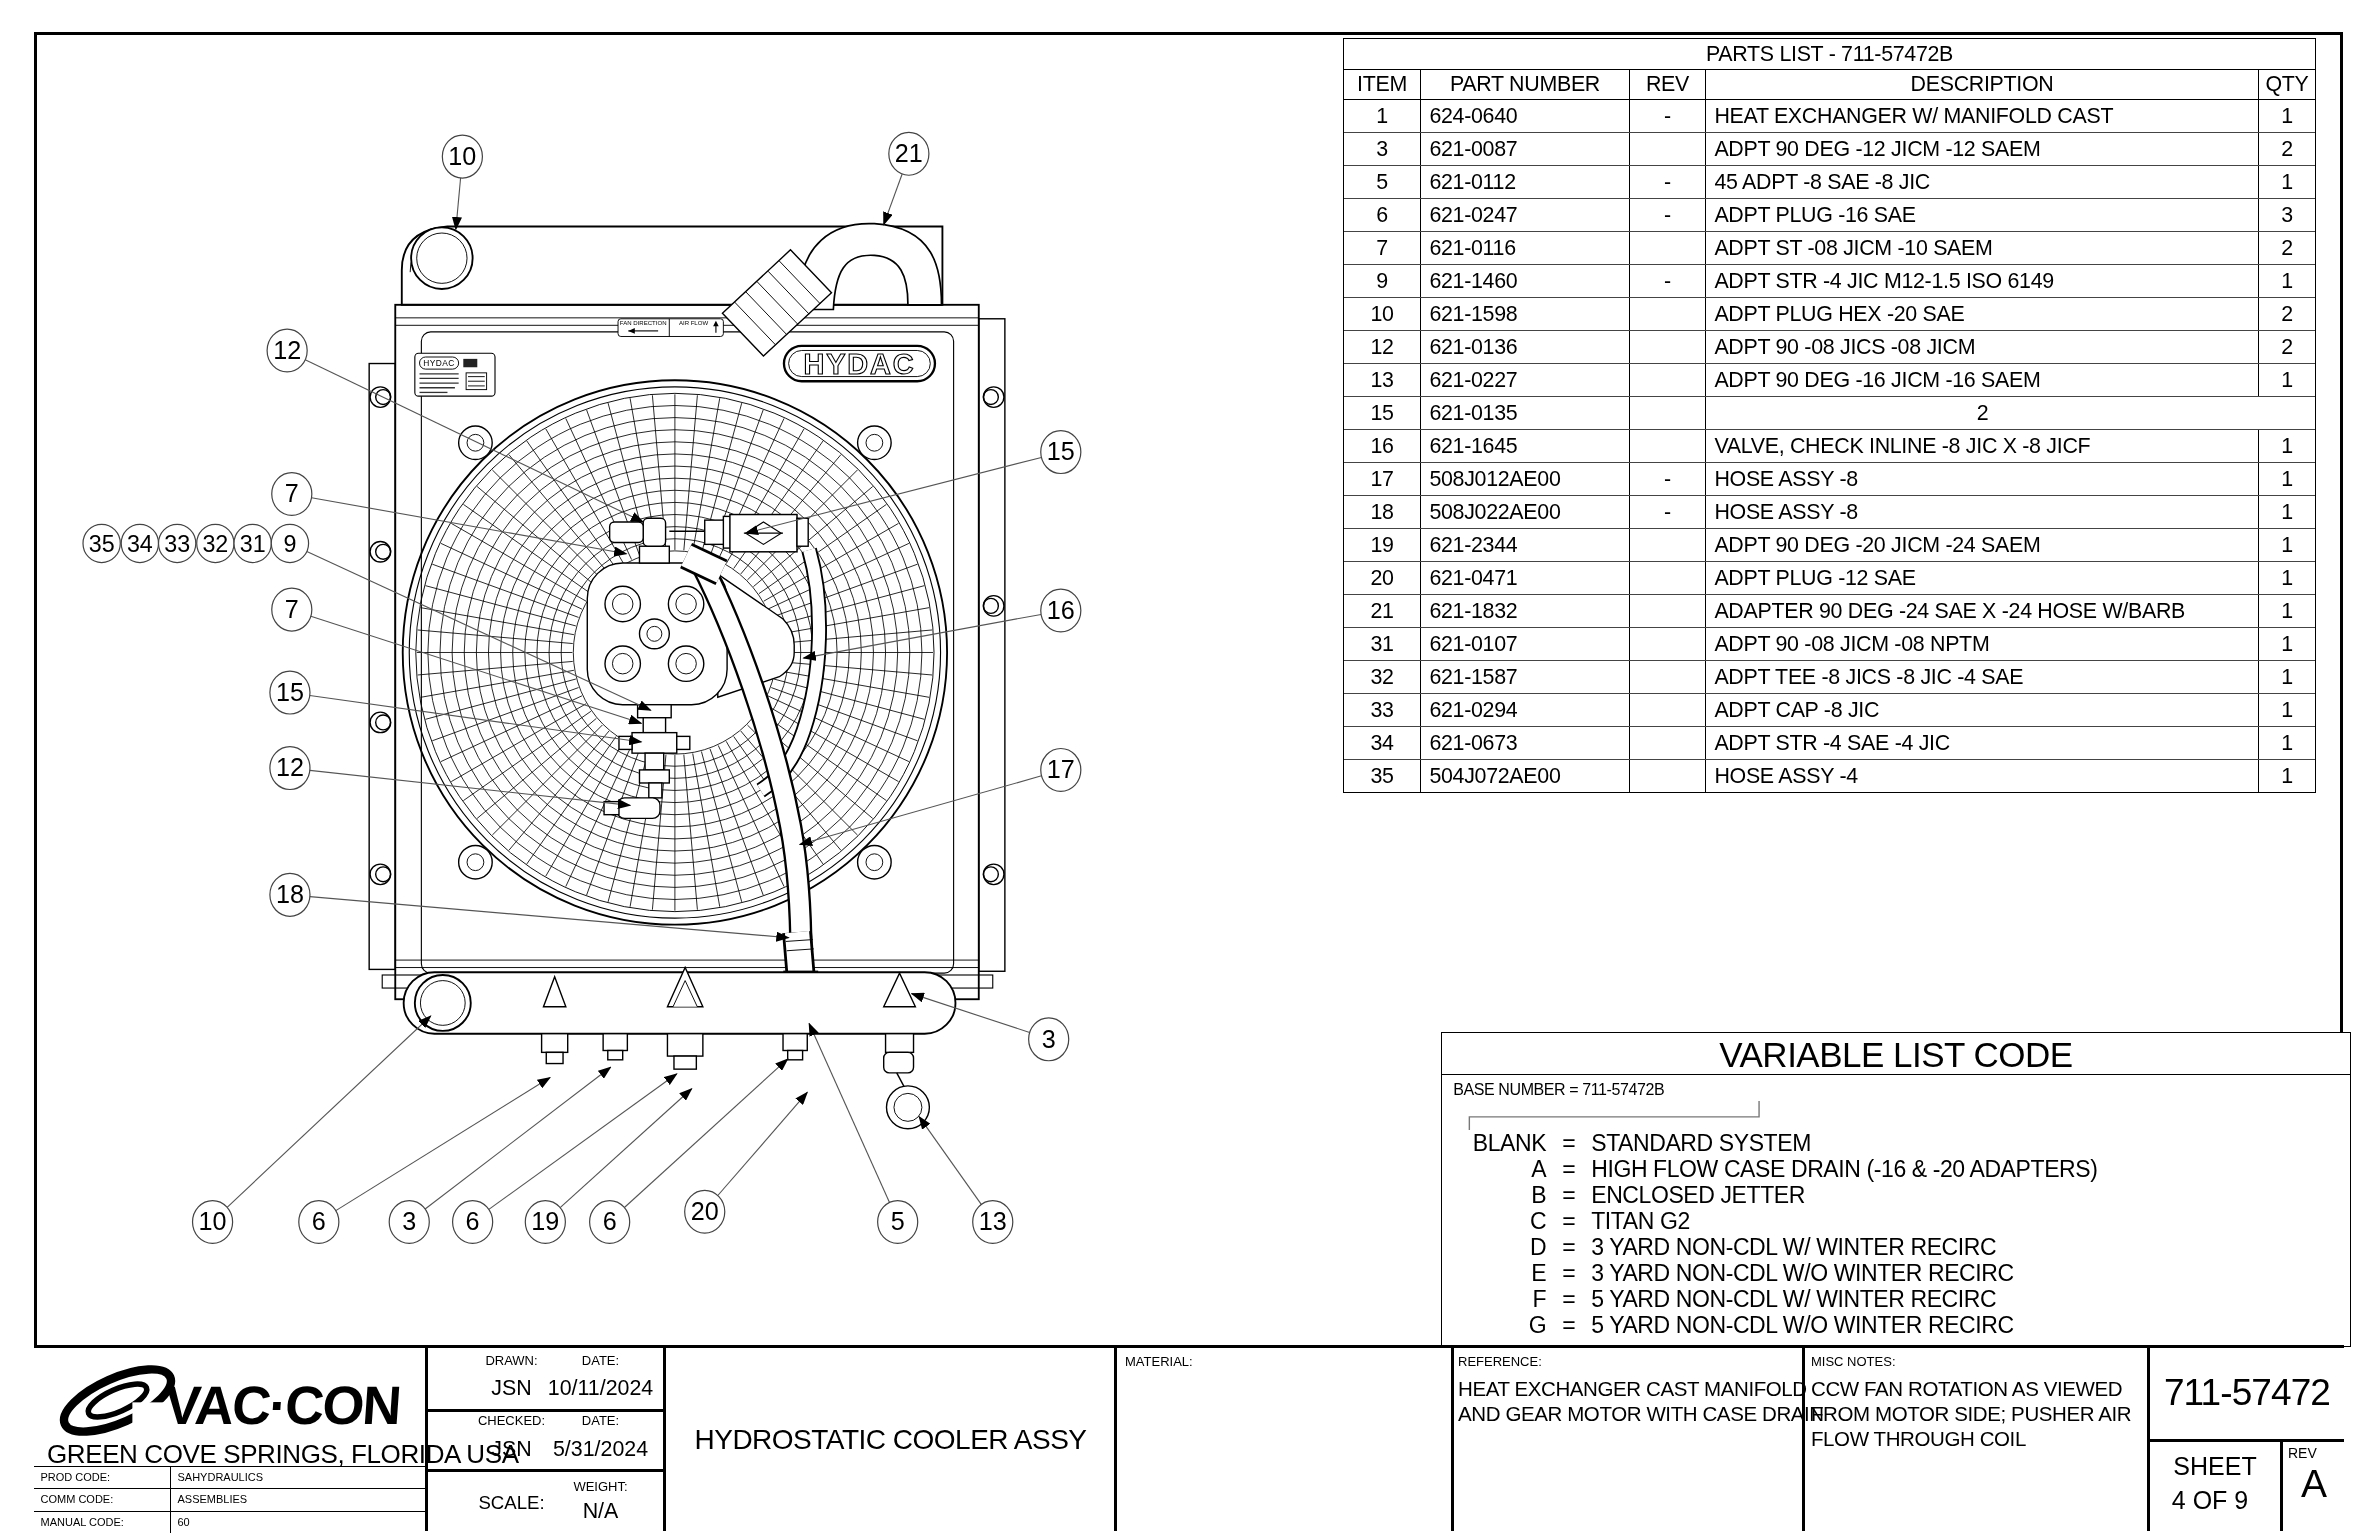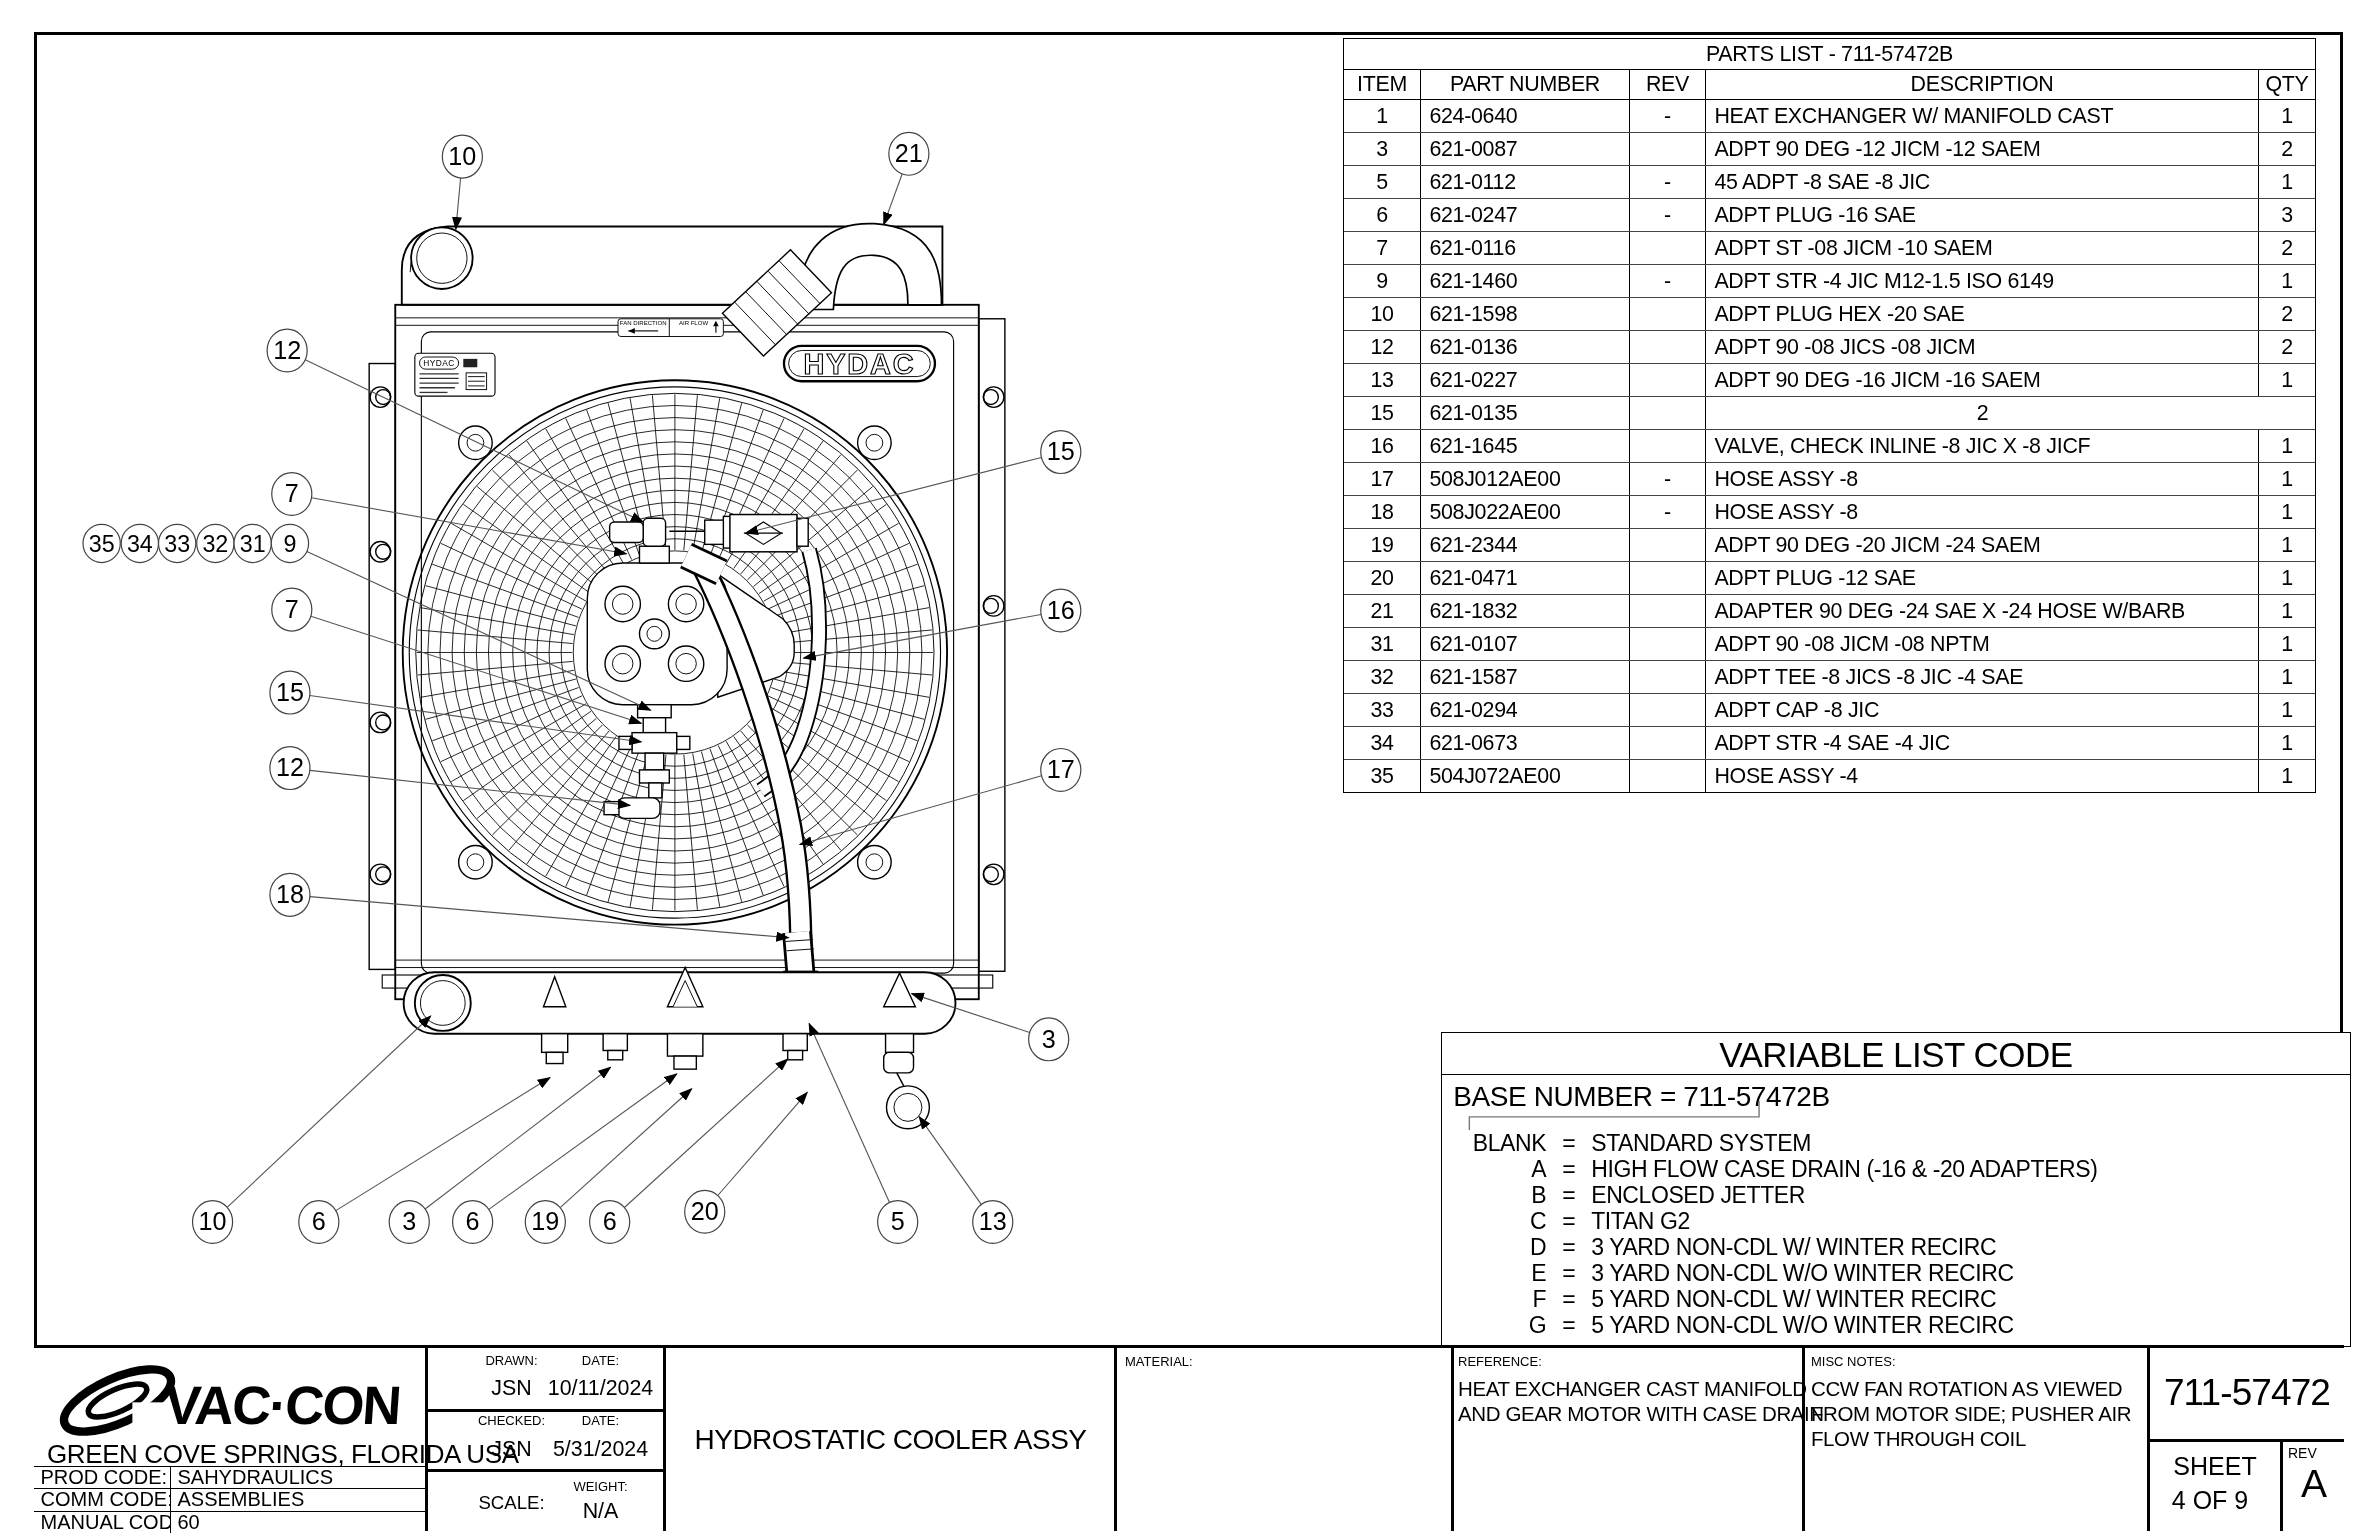--- a/index.html
+++ b/index.html
@@ -17,35 +17,35 @@
   #parts .pt-head span:last-child{border-right:none;}
   .pt-row{height:32px;border-bottom:0.9px solid #444;}
   .pt-row:last-child{border-bottom:none;}
   .pt-row span{font-size:21.4px;line-height:32px;border-right:0.9px solid #000;overflow:hidden;white-space:nowrap;letter-spacing:-0.3px;}
   .pt-row span:last-child{border-right:none;}
   .c-c{text-align:center;} .c-l{text-align:left;padding-left:8.4px;}
 
   
   #varbox{position:absolute;left:1433px;top:1032px;width:908px;height:313px;border:1.9px solid #000;background:#fff;margin-left:8px;}
   #varbox .vb-title{height:41px;line-height:43px;text-align:center;font-size:35px;letter-spacing:-0.5px;border-bottom:1.4px solid #000;}
-  #vb-base{position:absolute;left:11.2px;top:48px;font-size:28px;letter-spacing:-0.4px;}
+  #vb-base{position:absolute;left:11.2px;top:48px;font-size:16px;letter-spacing:-0.4px;}
   #vb-bracket{position:absolute;left:0;top:0;}
   #vb-entries{position:absolute;left:11.2px;top:97px;right:7.5px;}
   .vb-row{display:grid;grid-template-columns:93px 45px auto;height:26px;font-size:23px;line-height:26px;letter-spacing:-0.4px;}
   .vb-code{text-align:right;} .vb-eq{text-align:center;}
 
   
   #tb{position:absolute;left:34px;top:1345px;width:2310px;height:183px;border-top:3.7px solid #000;background:#fff;}
   .vl{position:absolute;top:0;bottom:0;width:2.8px;background:#000;}
   .hl{position:absolute;height:2.8px;background:#000;}
   .tbt{position:absolute;white-space:nowrap;}
   .lab{font-size:13px;} .val{font-size:21.4px;}
   #codes{position:absolute;left:0;top:118px;width:391px;}
   .code-row{display:grid;grid-template-columns:137px auto;height:21.4px;border-top:1.4px solid #000;}
-  .code-row span{font-size:20px;line-height:20.5px;padding-left:6.5px;overflow:hidden;white-space:nowrap;}
+  .code-row span{font-size:11px;line-height:20.5px;padding-left:6.5px;overflow:hidden;white-space:nowrap;}
   .code-row span:first-child{border-right:1.4px solid #000;}
   #ref-lines div,#misc-lines div{font-size:20.5px;line-height:25px;letter-spacing:-0.4px;white-space:nowrap;}
 </style>
 </head>
 <body>
 
 <div id="page">
   <div id="sheet-border"></div>
 
   <svg id="dwg" width="2377" height="1538" viewBox="0 0 2550 1650">

